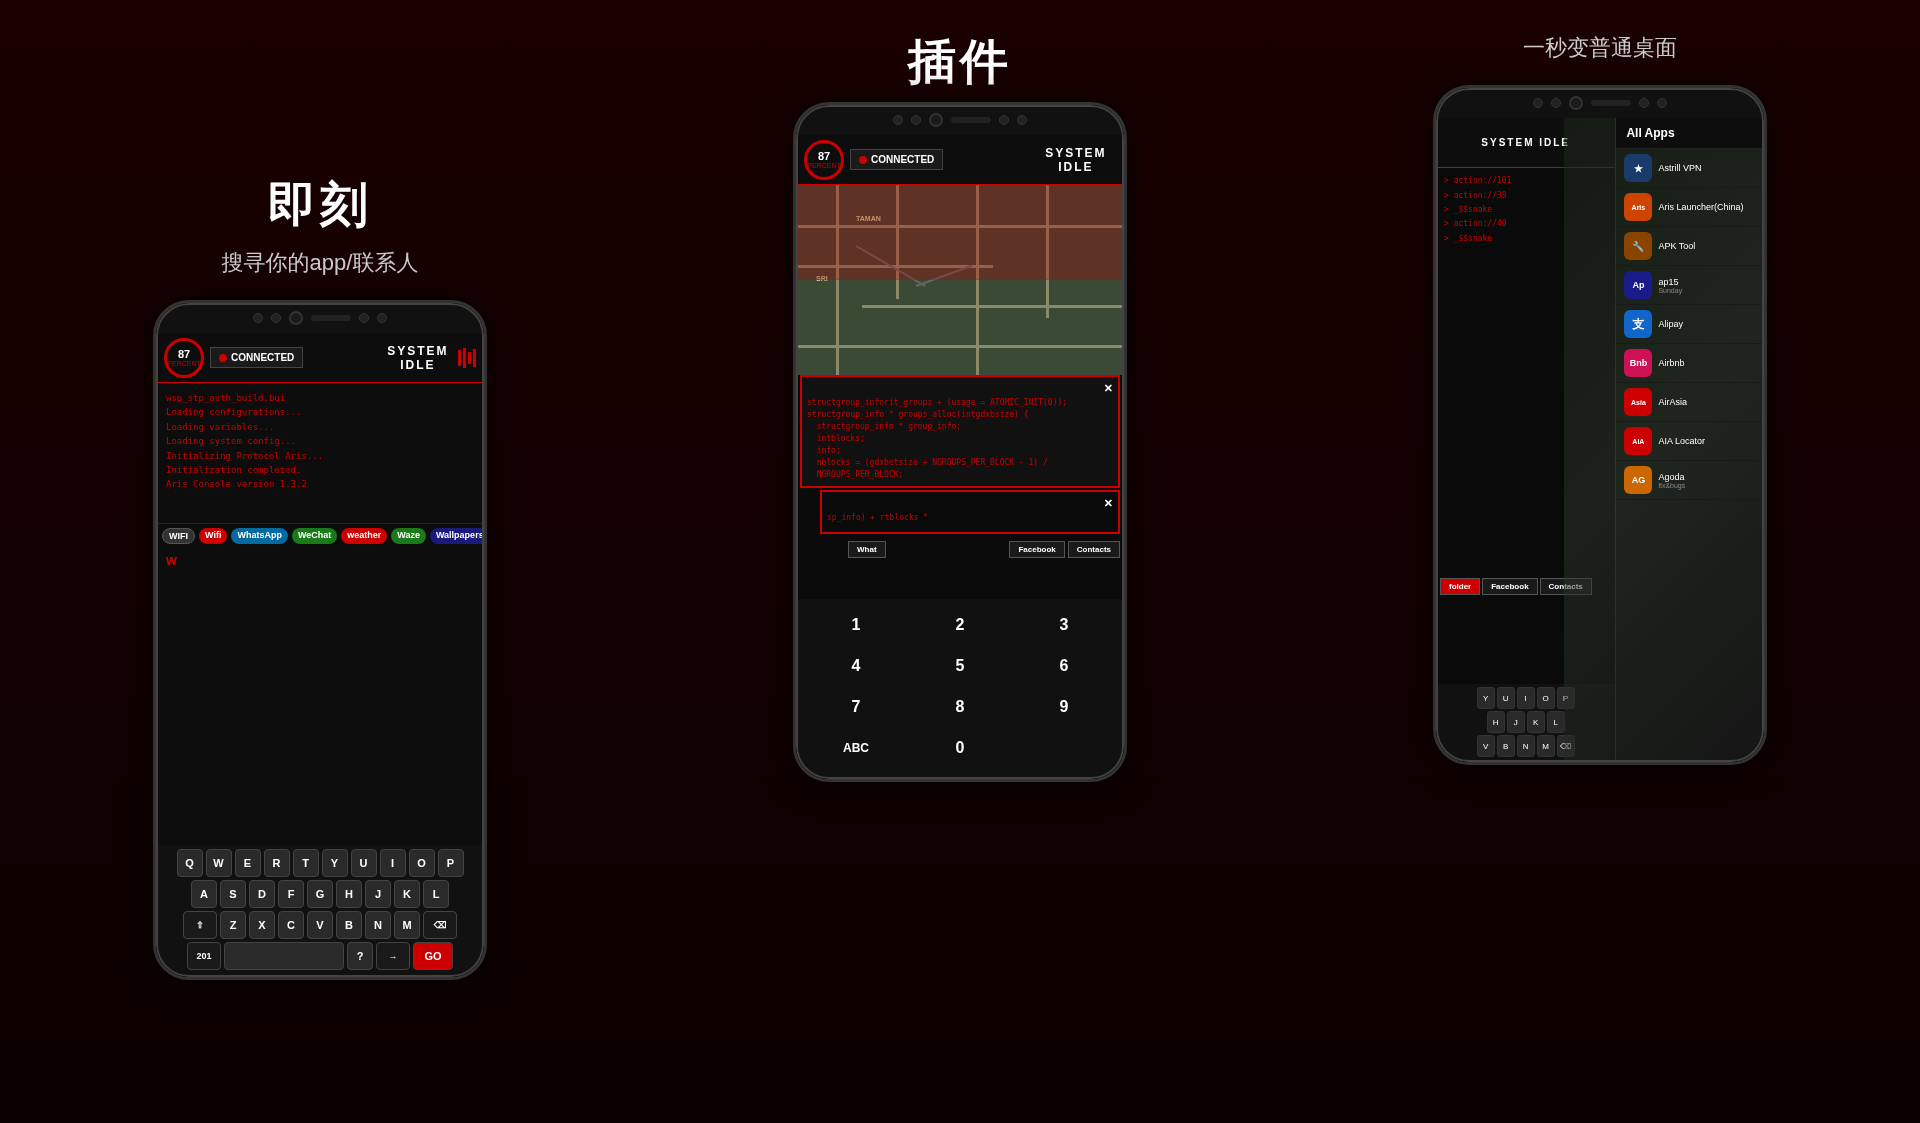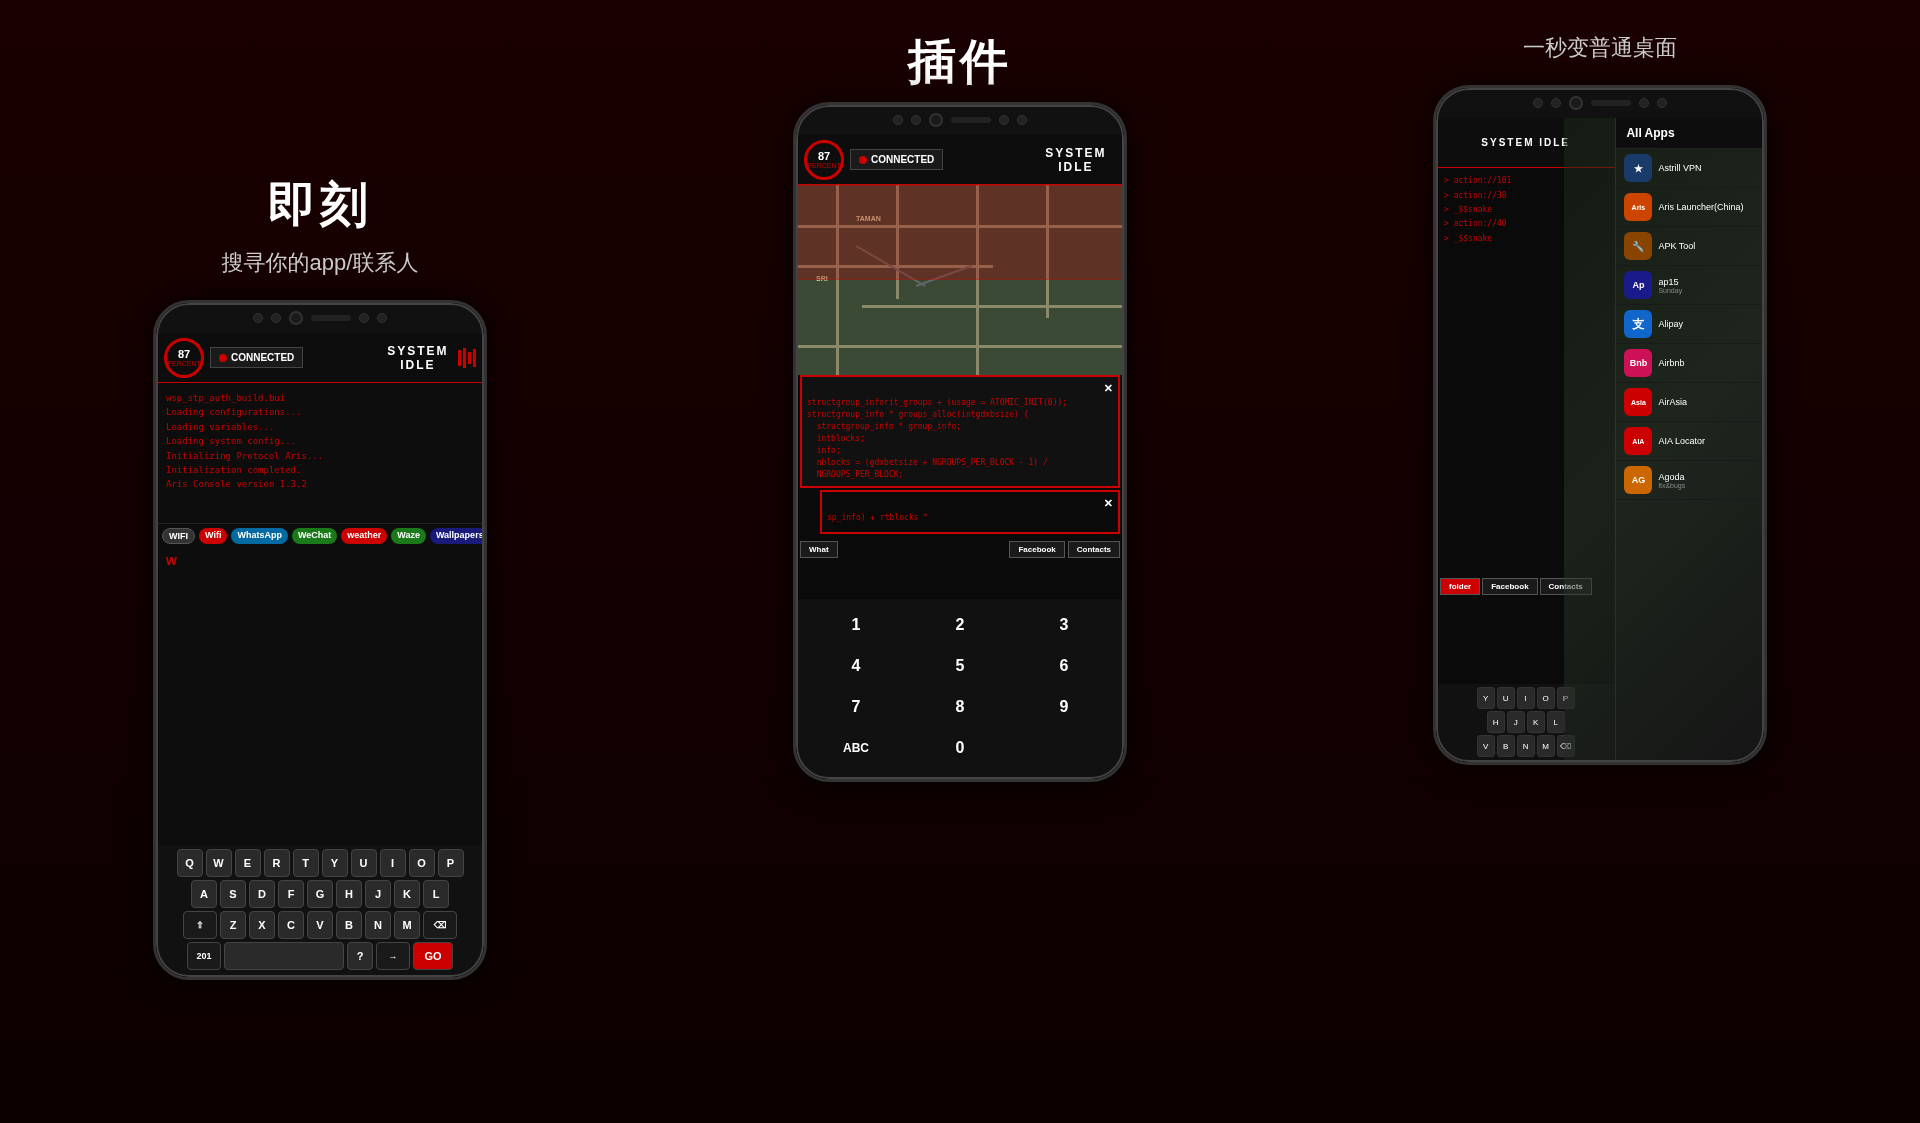--- a/index.html
+++ b/index.html
@@ -753,21 +753,21 @@
               <div style="display:flex;justify-content:flex-end;margin-bottom:2px;">
                 <span style="color:white;font-size:11px;font-weight:bold;cursor:pointer;">✕</span>
               </div>
               <div class="dialog-code">
                 <div>sp_info) + rtblocks *</div>
               </div>
             </div>
           </div>
         </div>
 
-        <div style="display:flex;gap:3px;padding:3px 4px;margin-top:4px;">
+        <div style="display:flex;gap:3px;padding:3px 4px;margin-top:4px;margin-left:48px;">
           <span class="shortcut-tag shortcut-dark">What</span>
           <div style="flex:1;"></div>
           <span class="shortcut-tag shortcut-dark">Facebook</span>
           <span class="shortcut-tag shortcut-dark">Contacts</span>
         </div>
 
         <div class="numpad">
           <div class="numpad-row">
             <div class="numpad-key">1</div>
             <div class="numpad-key">2</div>

